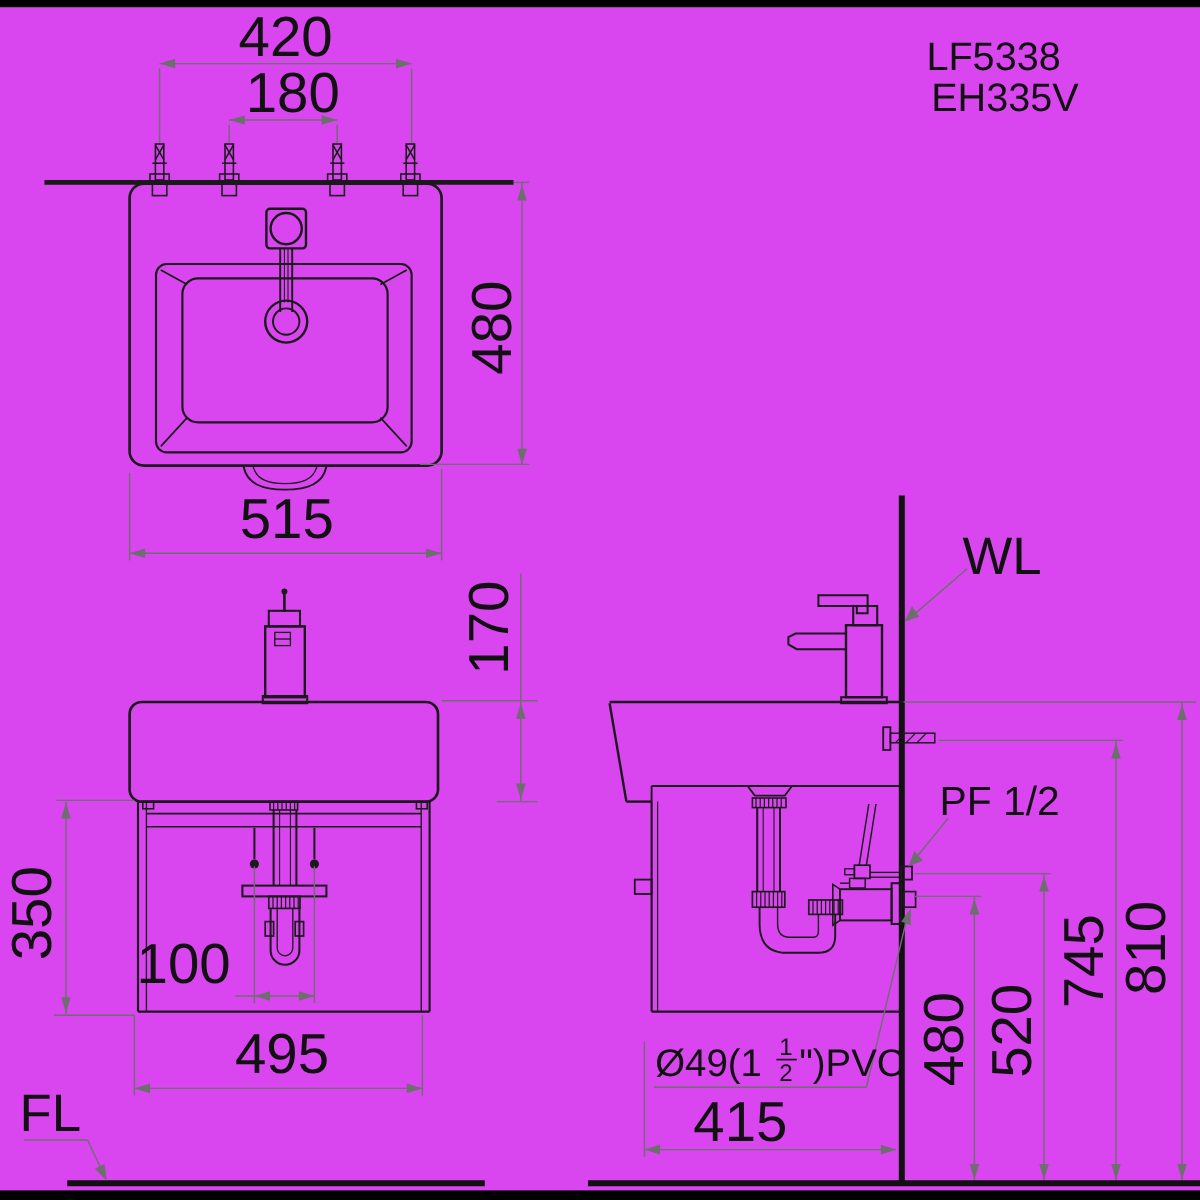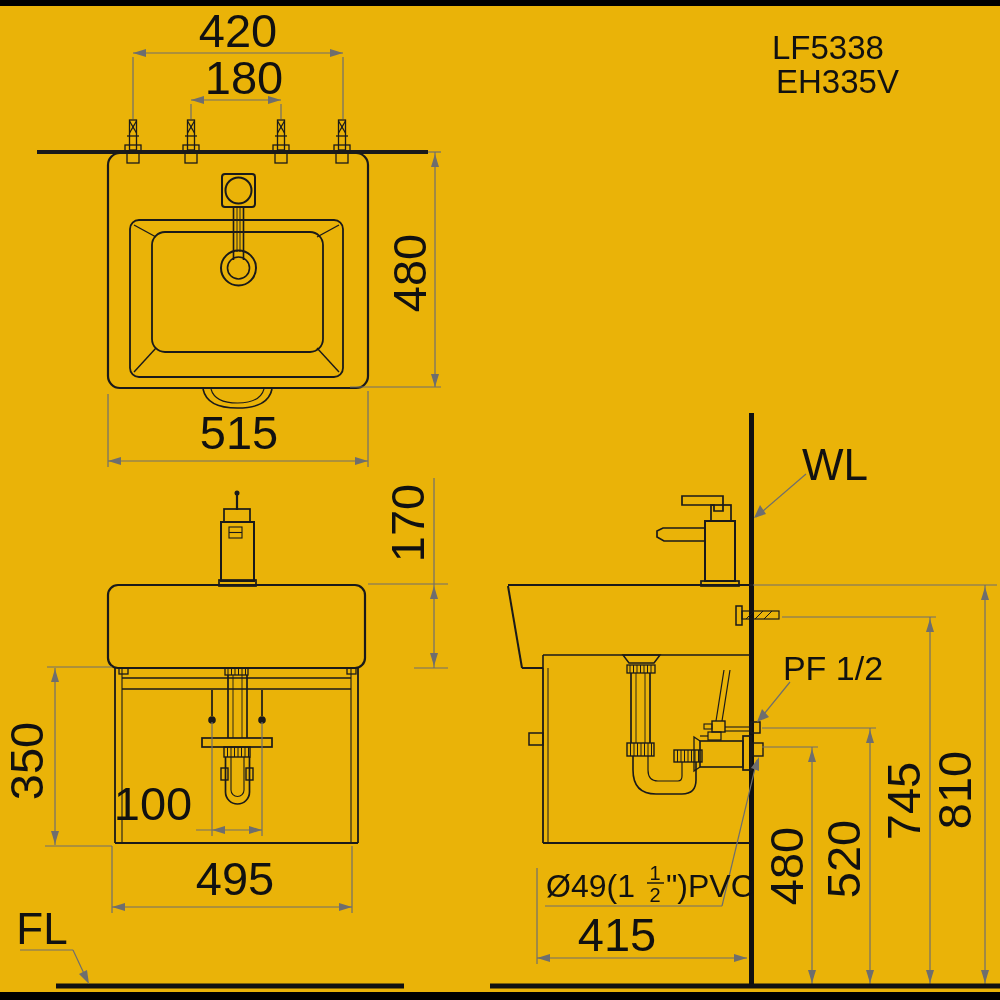--- a/index.html
+++ b/index.html
@@ -1,16 +1,16 @@
 <!DOCTYPE html>
 <html><head>
 <meta charset="utf-8">
 <style>
   html,body{margin:0;padding:0;background:#ffffff;}
-  .stage{position:relative;width:1000px;height:1000px;background:#eab308;overflow:hidden;
+  .stage{position:relative;width:1000px;height:1000px;background:#d946ef;overflow:hidden;
          font-family:"Liberation Sans", sans-serif;}
   svg{position:absolute;left:0;top:0;}
   text{fill:#111111;font-family:"Liberation Sans", sans-serif;}
   .dimnum{font-size:47px;}
   .biglbl{font-size:44px;}
   .midlbl{font-size:34px;}
   .codelbl{font-size:33px;}
   .pvclbl{font-size:32px;}
   .fracnum{font-size:20px;}
   .obj{stroke:#1a1a1a;fill:none;}

